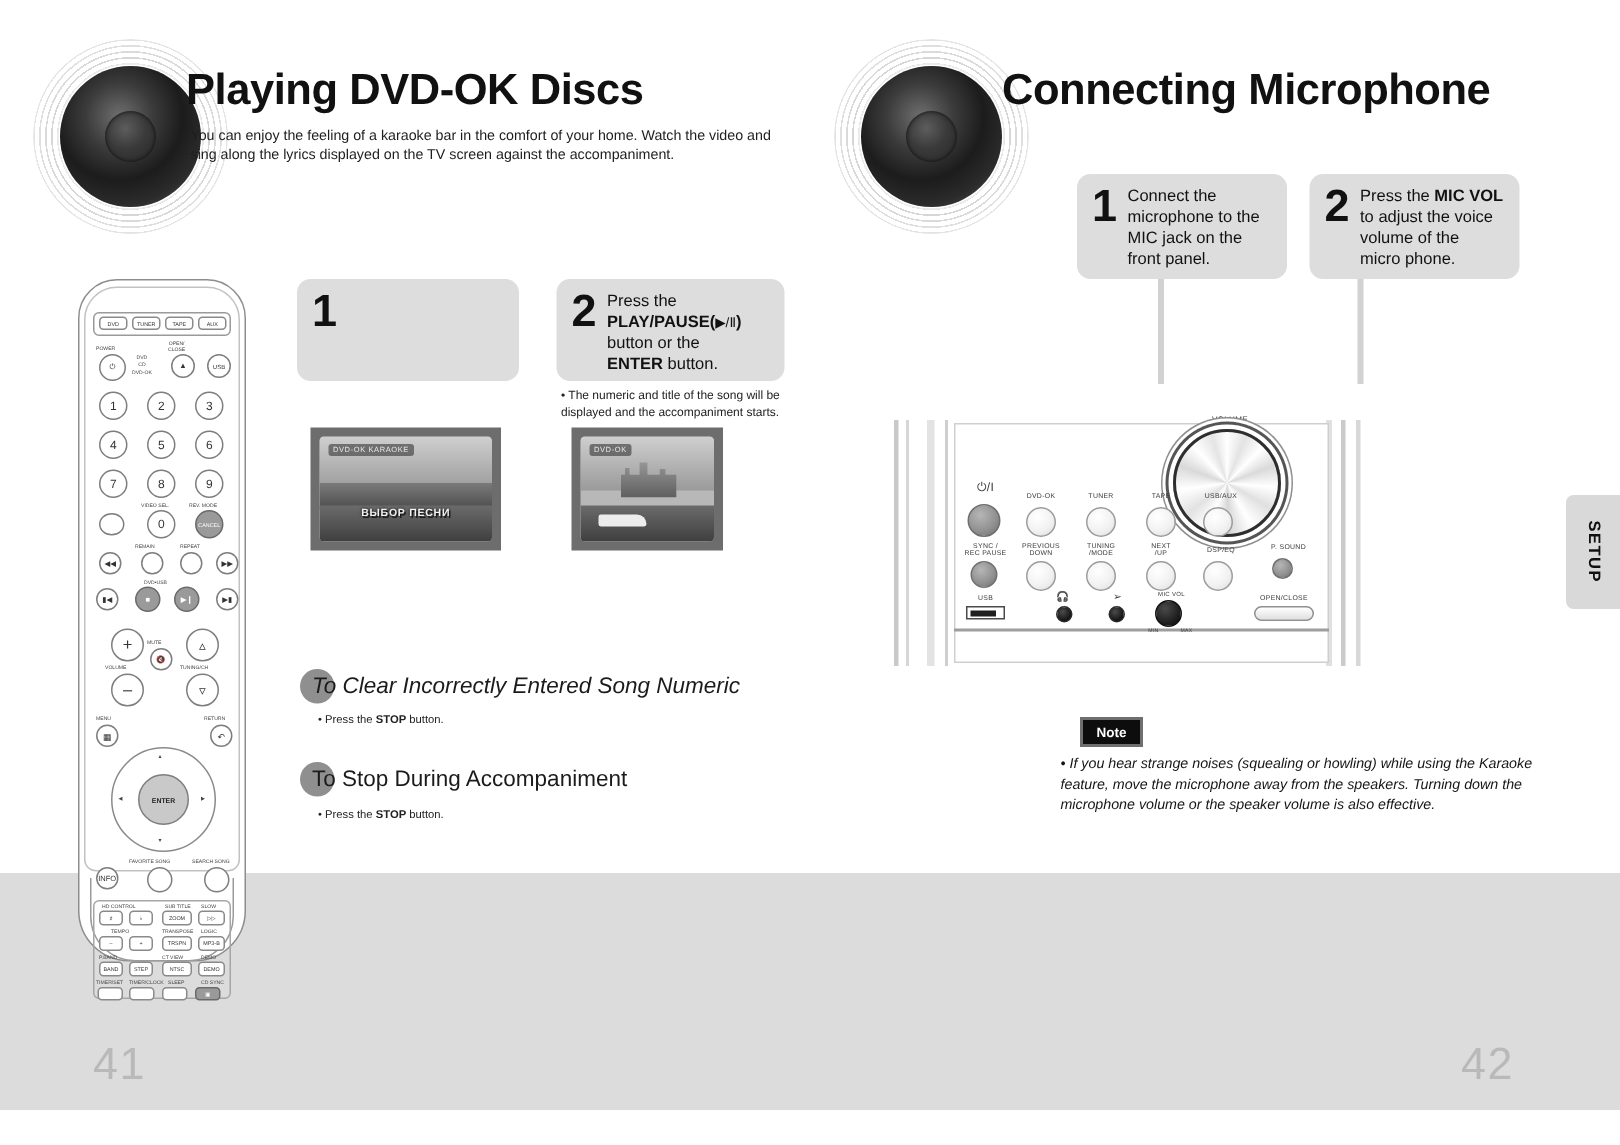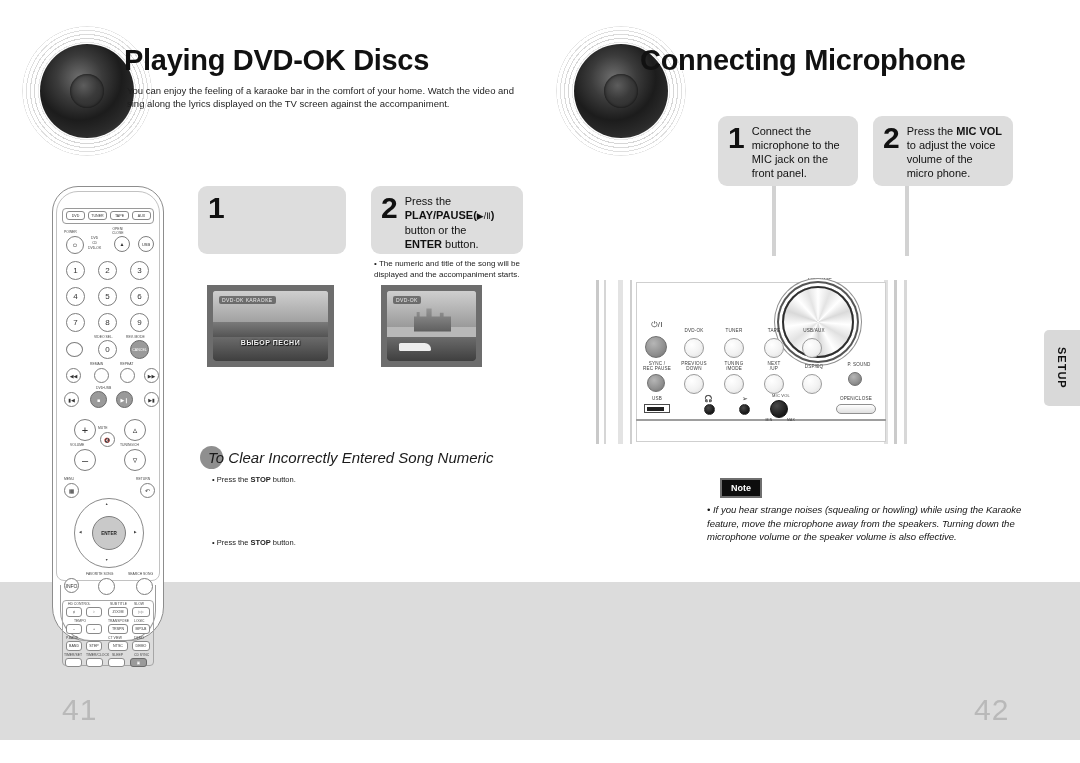--- a/index.html
+++ b/index.html
@@ -304,20 +304,24 @@
   </div>
 
   <div class="sec-head" style="left:200px; top:446px;font-style:italic;">
     <div class="dot"></div>
     <div class="label">To Clear Incorrectly Entered Song Numeric</div>
   </div>
   <div class="sec-bullet" style="left:212px; top:475px;">
     <span>• Press the </span><b>STOP</b><span> button.</span>
   </div>
 
+  <div class="sec-head" style="left:200px; top:508px;">
+    <div class="dot"></div>
+    <div class="label">To Stop During Accompaniment</div>
+  </div>
   <div class="sec-bullet" style="left:212px; top:538px;">
     <span>• Press the </span><b>STOP</b><span> button.</span>
   </div>
 
   <div class="remote">
     <div class="body"></div>
     <div class="body2"></div>
     <div class="tip"></div>
 
     <div class="rtop-frame" style="left:10px; top:22px; width:92px; height:16px;"></div>
@@ -422,21 +426,21 @@
     <div class="rkey" style="left:34px; top:472px; width:17px; height:9px;"></div>
     <div class="rkey" style="left:56px; top:472px; width:17px; height:9px;"></div>
     <div class="rkey dark" style="left:78px; top:472px; width:17px; height:9px;">▣</div>
   </div>
 
   <div class="speaker" style="left:556px; top:26px;">
     <div class="halo"></div>
     <div class="cone"></div>
     <div class="dome"></div>
   </div>
-  <div class="hd-title" style="left:640px; top:44px;">Connecting Microphone</div>
+  <div class="hd-title" style="left:668px; top:44px;">Connecting Microphone</div>
 
   <div class="step" style="left:718px; top:116px; width:140px; height:70px;">
     <div class="num">1</div>
     <div class="txt">
       <div>Connect the</div>
       <div>microphone to the</div>
       <div>MIC jack on the</div>
       <div>front panel.</div>
     </div>
   </div>

